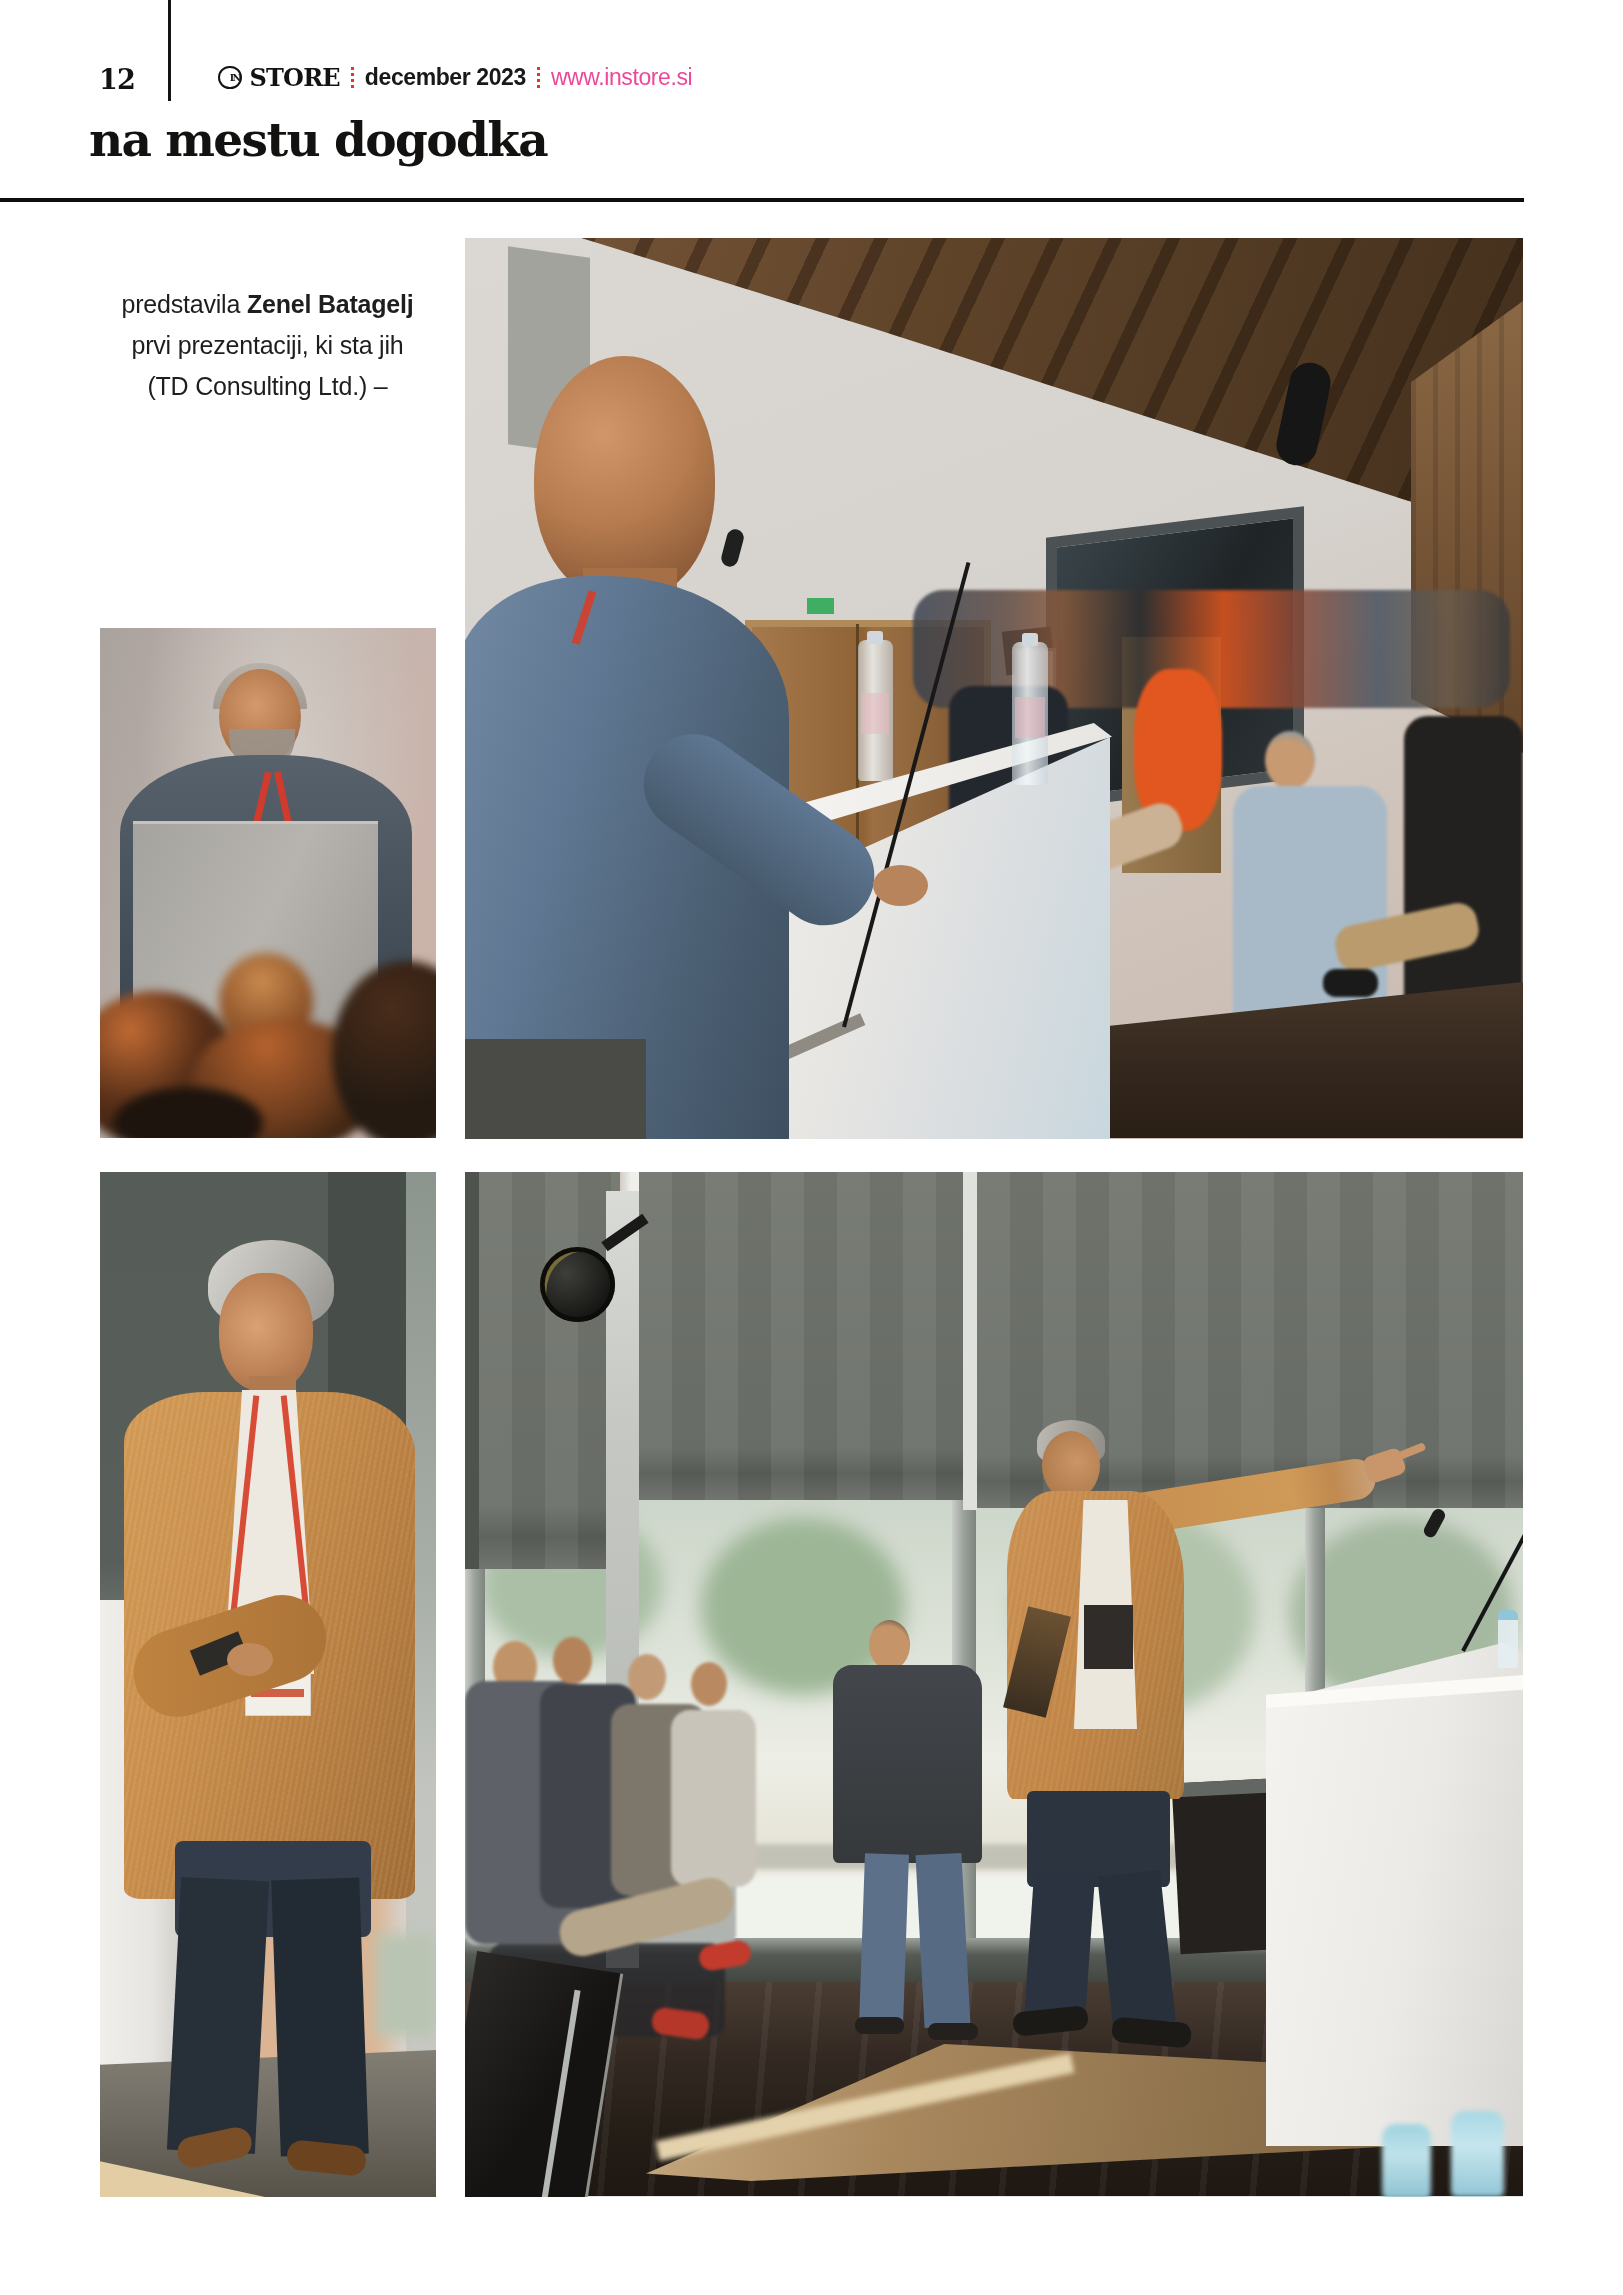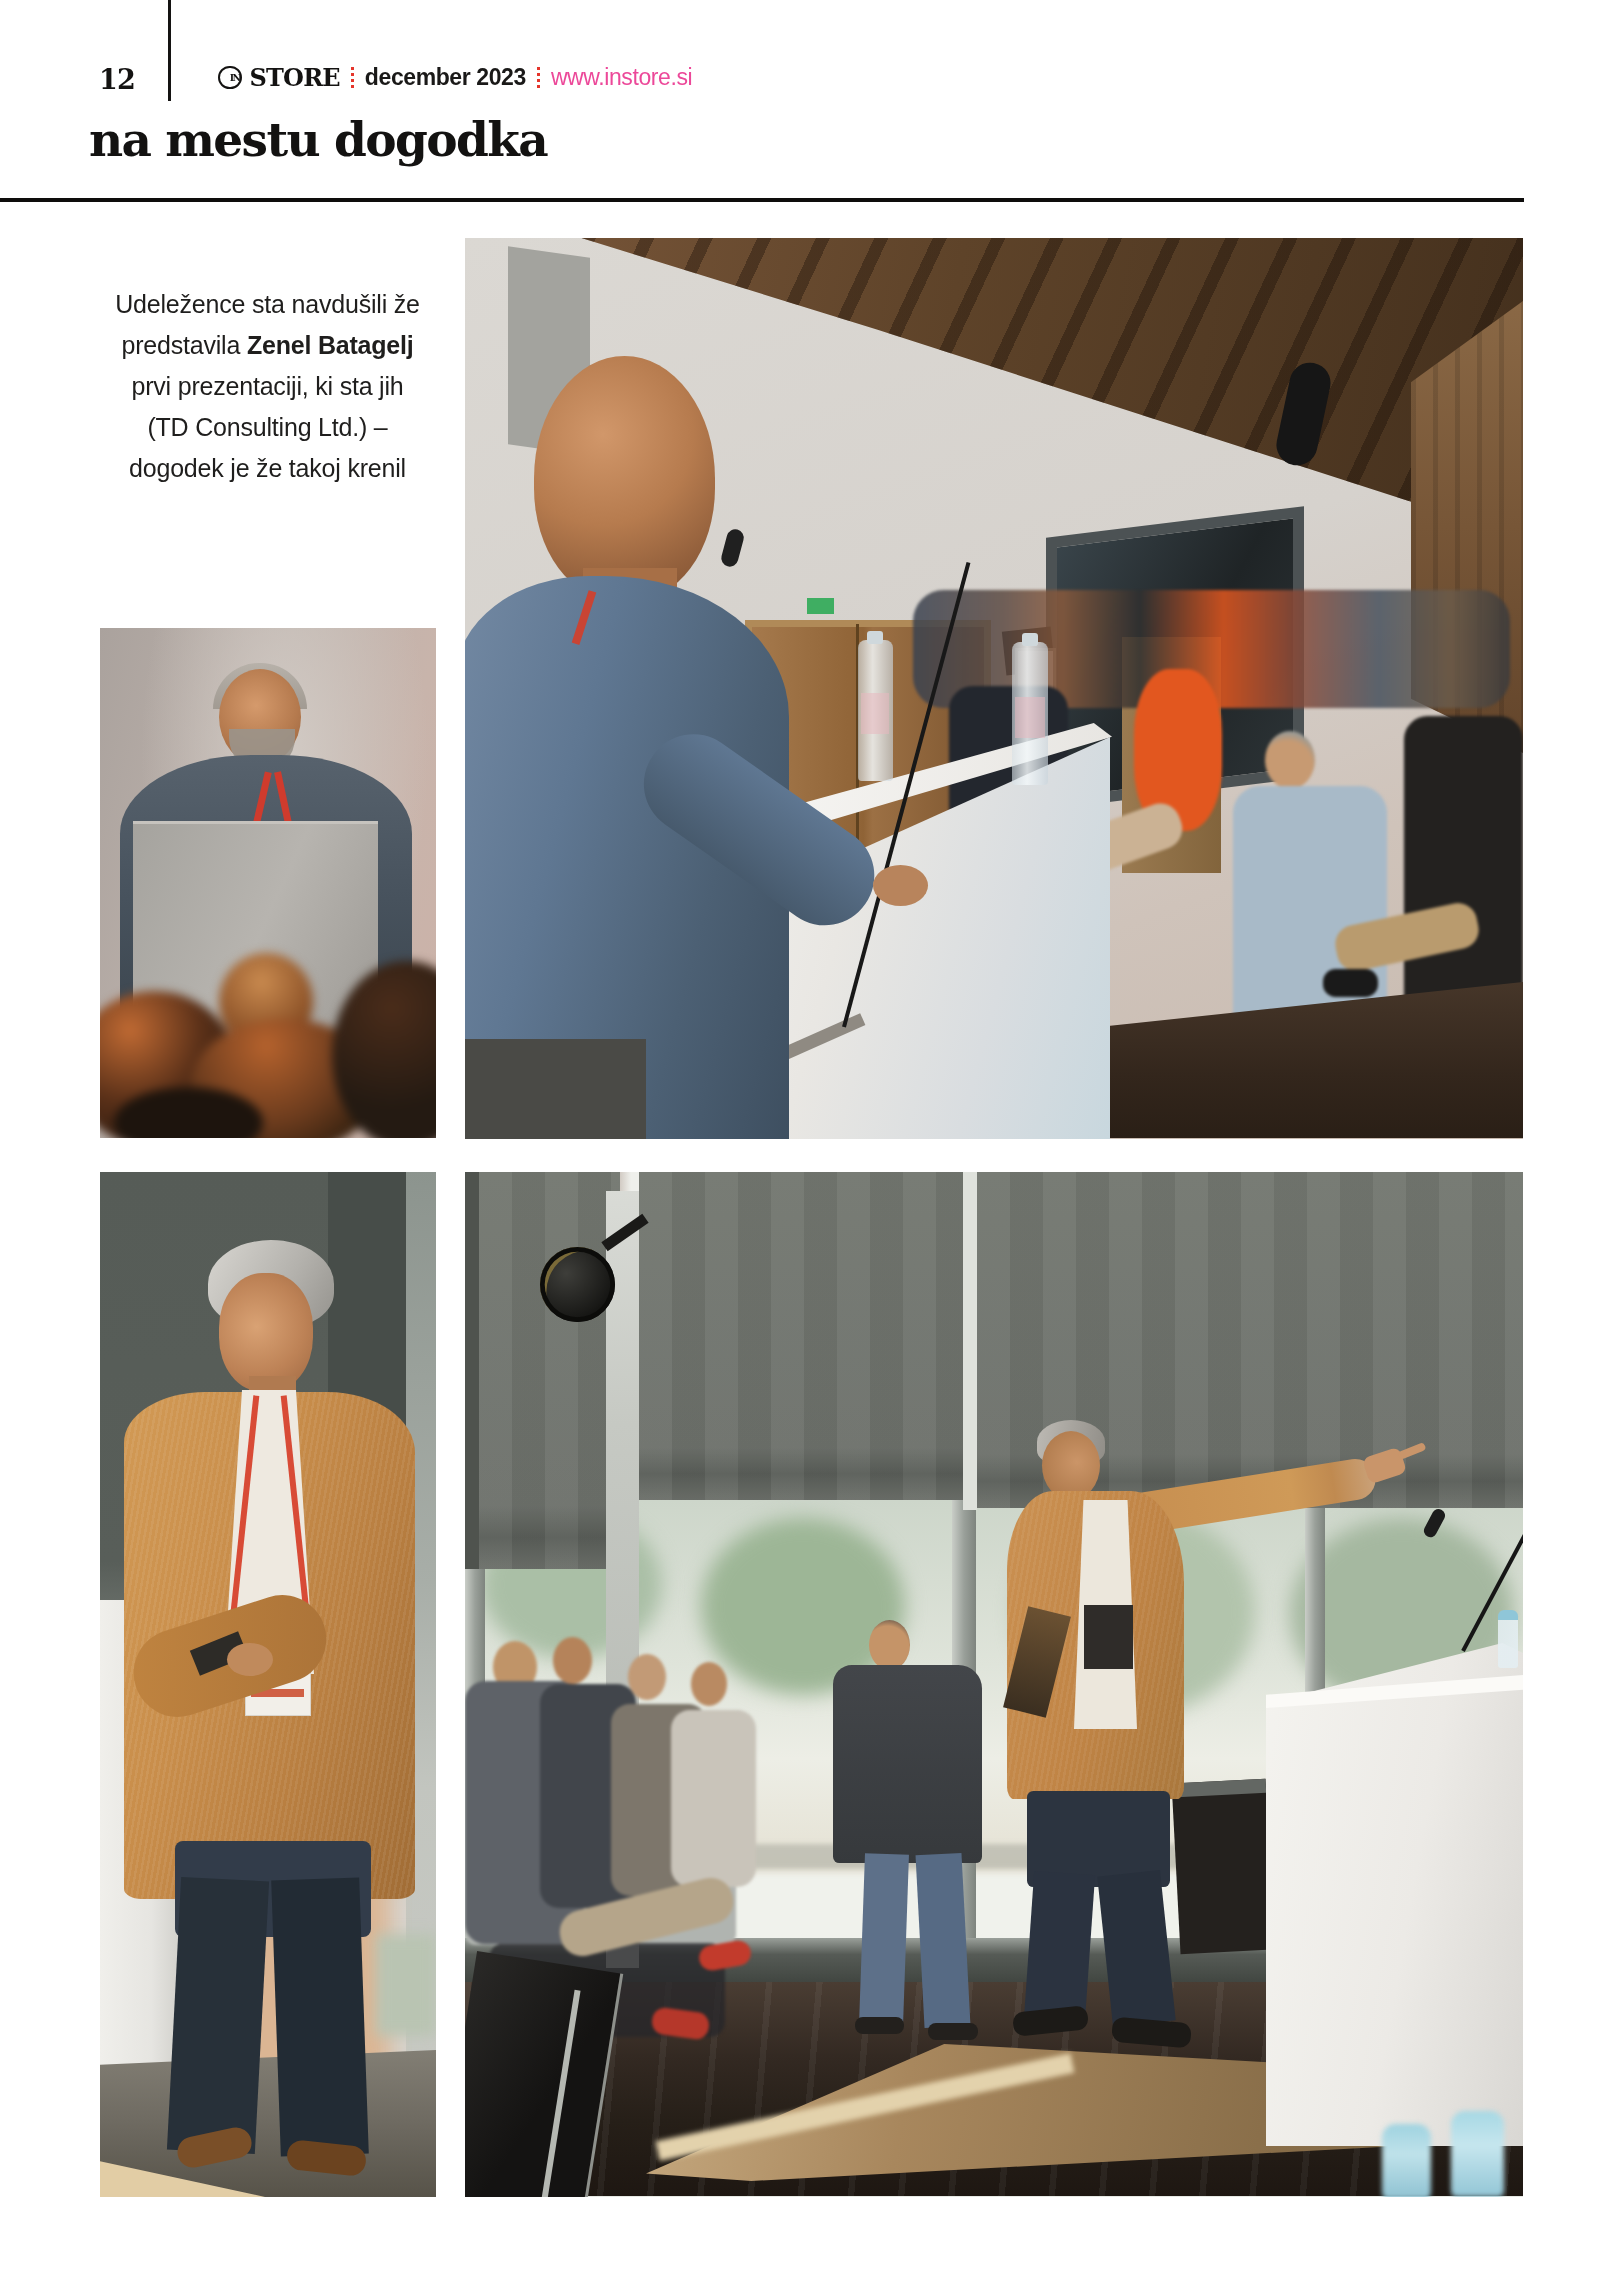--- a/index.html
+++ b/index.html
@@ -300,25 +300,23 @@
     <span class="dotsep"></span>
     <span class="issue">december 2023</span>
     <span class="dotsep"></span>
     <span class="site">www.instore.si</span>
   </div>
 
   <h1 class="ab section">na mestu dogodka</h1>
   <div class="ab hrule"></div>
 
   <div class="ab caption">
-    <div class="ln"><span>Udeležence sta navdušili že</span></div>
     <div class="ln"><span>predstavila </span><span class="b">Zenel Batagelj</span></div>
     <div class="ln"><span>prvi prezentaciji, ki sta jih</span></div>
     <div class="ln"><span>(TD Consulting Ltd.) –</span></div>
-    <div class="ln"><span>dogodek je že takoj krenil</span></div>
   </div>
 
   <figure class="photo p1" style="margin:0" title="Speaker with grey beard and red lanyard standing behind a grey lectern, blurred heads of the audience in the foreground">
     <div class="ab wall"></div>
     <div class="ab hair"></div>
     <div class="ab head"></div>
     <div class="ab beard"></div>
     <div class="ab torso"></div>
     <div class="ab lan-l"></div>
     <div class="ab lan-r"></div>

